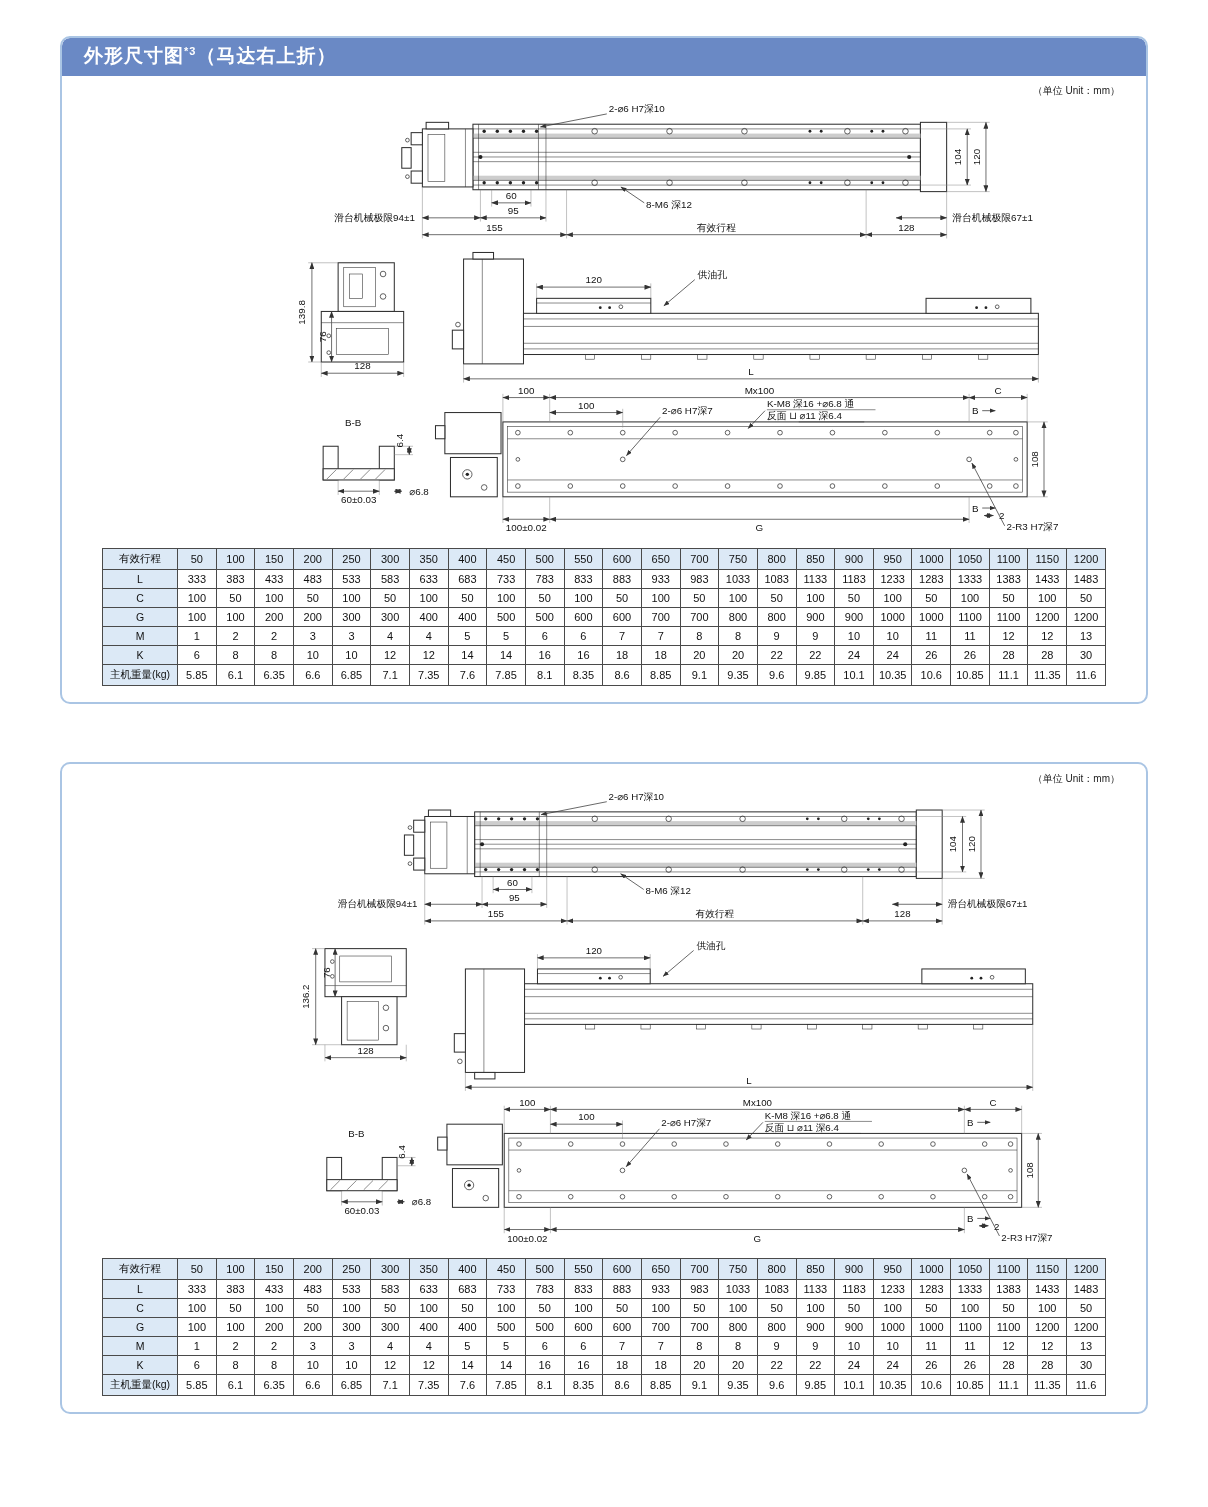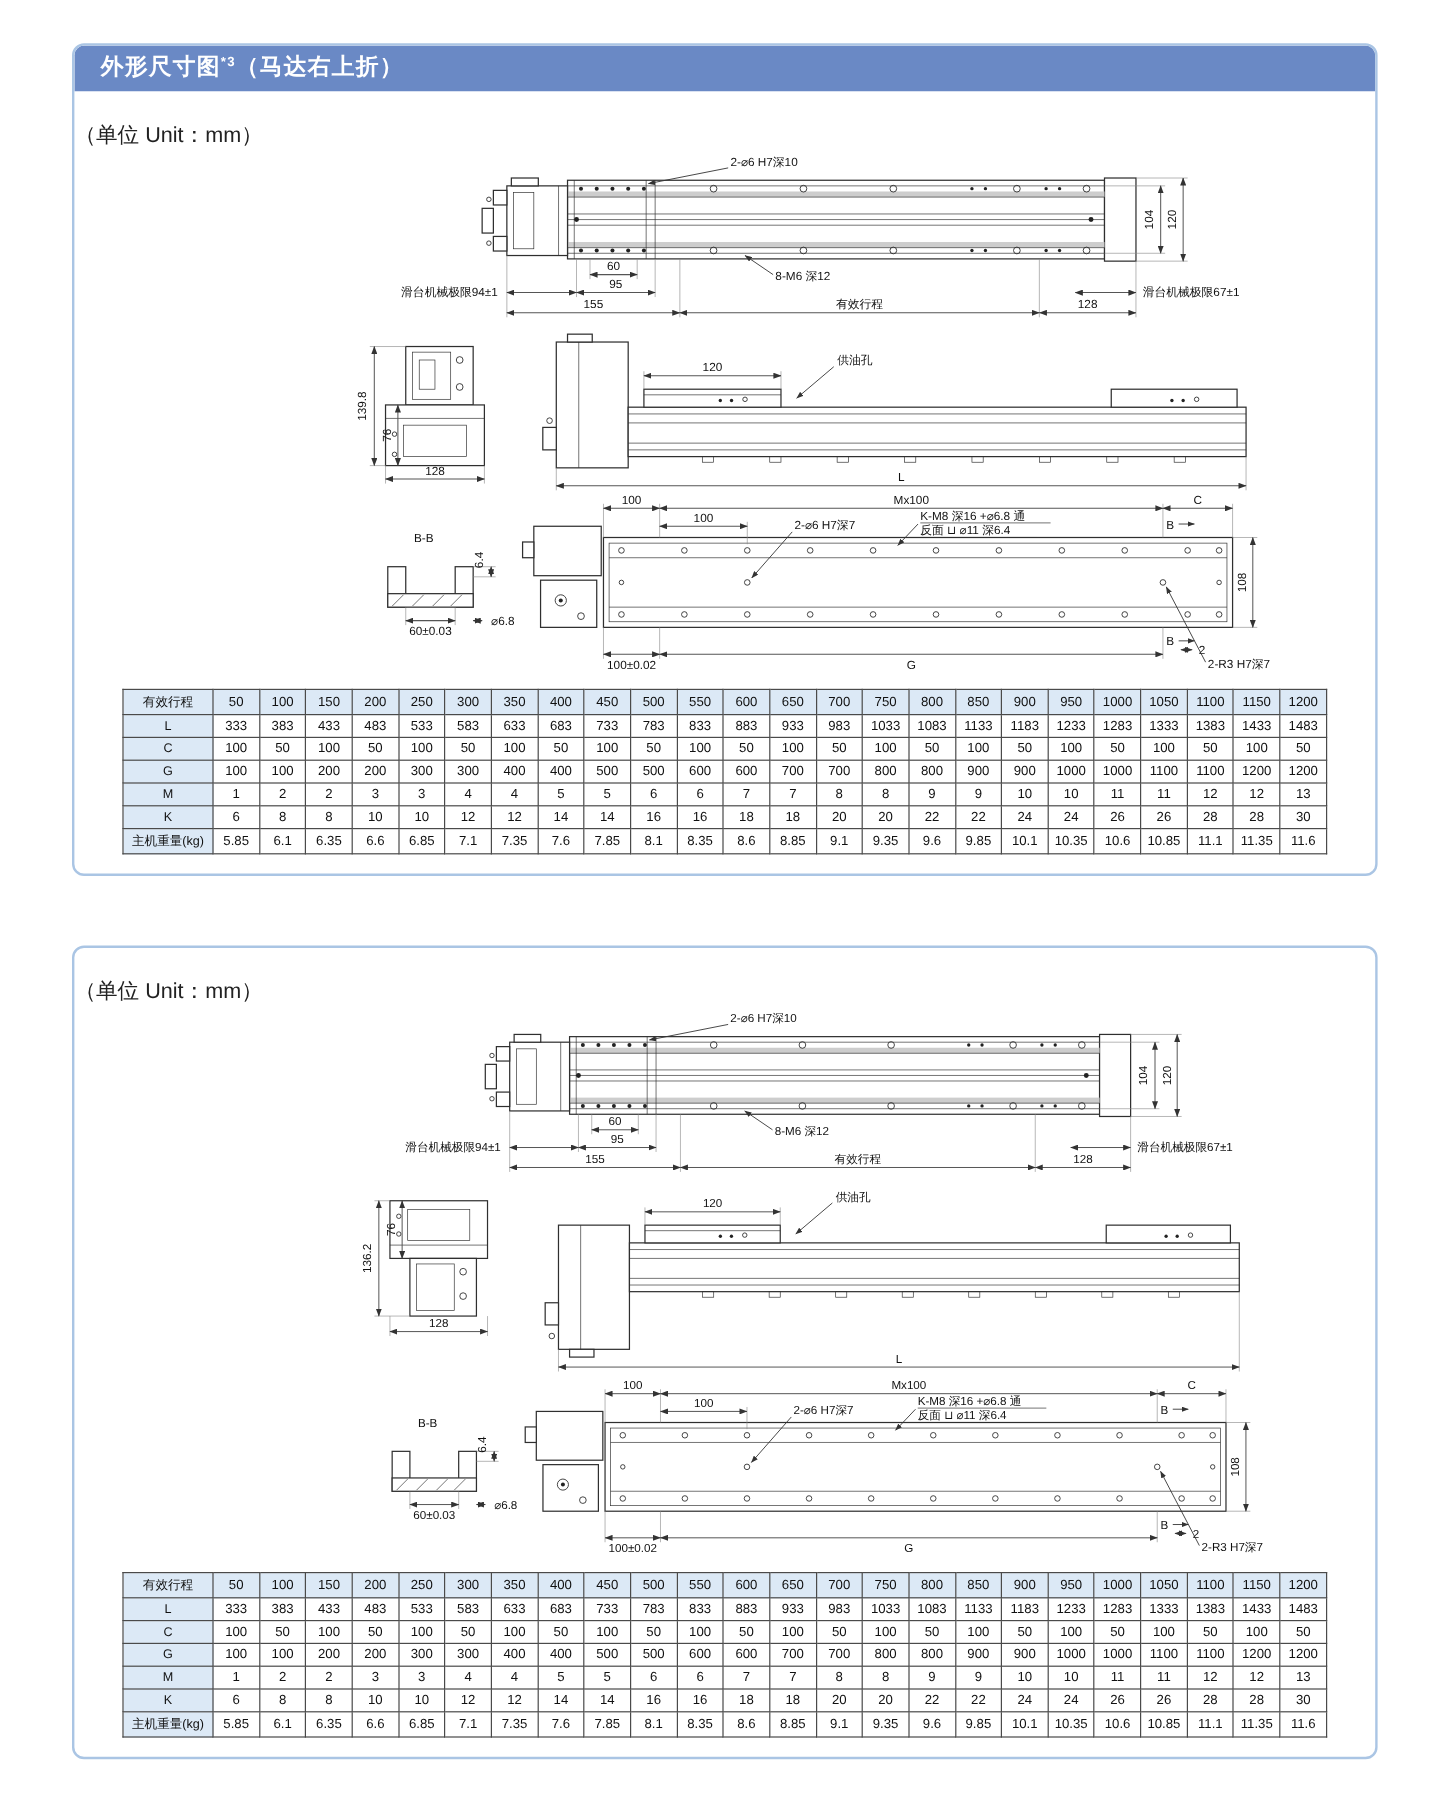--- a/index.html
+++ b/index.html
@@ -2,21 +2,21 @@
 <html><head>
 <meta charset="utf-8">
 <style>
   html,body{margin:0;padding:0;background:#ffffff;}
   body{width:1208px;min-height:1507px;font-family:"Liberation Sans",sans-serif;color:#111;}
   .page{padding:36px 60px 10px;}
   .panel{border:2px solid #aac5e4;border-radius:10px;margin-bottom:58px;background:#fff;overflow:hidden;}
   .panel-header{background:#6a89c5;color:#fff;font-size:19px;font-weight:bold;
     padding:5px 0 7px 22px;border-radius:8px 8px 0 0;letter-spacing:1px;}
   .panel-header sup{font-size:11px;}
-  .unit-note{text-align:left;font-size:18px;color:#222;padding:24px 26px 0 0;}
+  .unit-note{text-align:right;font-size:10px;color:#222;padding:8px 26px 0 0;}
   svg.drawing{display:block;margin:0 auto;}
   table.spec{border-collapse:collapse;margin:10px auto 16px;table-layout:fixed;width:1004px;font-size:11px;}
   .spec th,.spec td{border:1px solid #4a4a4a;text-align:center;padding:3px 0;font-weight:normal;color:#111;}
   .spec .hd{background:#dce9f6;}
   .spec .lbl{background:#dce9f6;width:74px;font-size:10.5px;}
   
   .ol{fill:#ffffff;stroke:#2f2f2f;stroke-width:1.1;}
   .tl{stroke:#2f2f2f;stroke-width:0.6;fill:none;}
   .band{fill:#cdcdcd;stroke:none;}
   .dl{stroke:#555;stroke-width:0.9;fill:none;}

